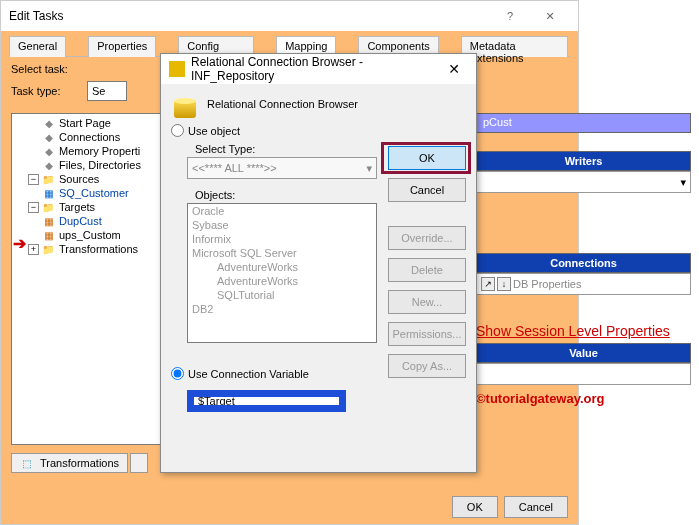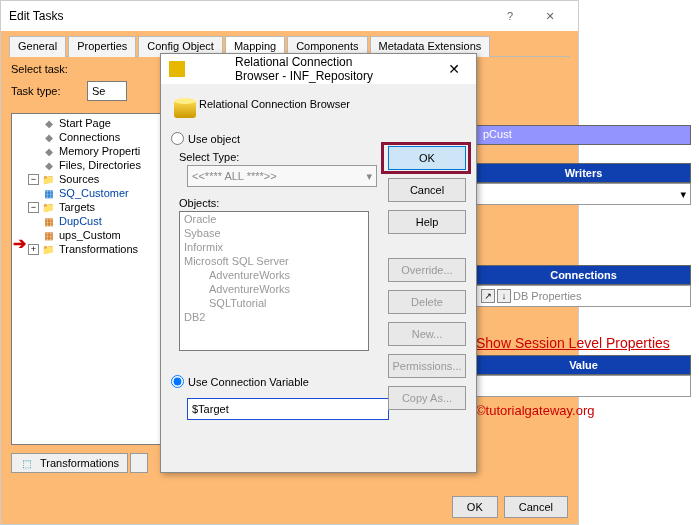--- a/index.html
+++ b/index.html
@@ -5,21 +5,21 @@
 * { box-sizing: border-box; margin: 0; padding: 0; font-family: 'Segoe UI', Tahoma, sans-serif; font-size: 11px; }
 body { background: #fff; width: 699px; height: 525px; position: relative; overflow: hidden; }
 
 
 .main-window { width: 579px; height: 525px; border: 1px solid #ccc; background: #fdba74; position: relative; }
 .title-bar { height: 30px; display: flex; align-items: center; padding: 0 8px; background: #fff; }
 .title-bar .title { flex: 1; color: #000; font-size: 12px; }
 .title-bar .win-btn { width: 40px; height: 28px; display: flex; align-items: center; justify-content: center; color: #666; }
 
 
-.tabs { display: flex; border-bottom: 1px solid #bbb; height: 22px; margin: 4px 8px 0 8px; }
+.tabs { display: flex; border-bottom: 1px solid #bbb; height: 22px; margin: 4px 8px 0 8px; gap: 20px; }
 .tab { padding: 3px 8px; border: 1px solid #bbb; border-bottom: none; background: #f4f4f4; margin-right: 2px; font-size: 11px; cursor: pointer; position: relative; top: 1px; }
 .tab.active { background: #fff; border-bottom: 1px solid #fff; }
 
 
 .form-row { display: flex; align-items: center; margin: 6px 10px; gap: 6px; }
 .form-row label { width: 70px; }
 .form-row input, .form-row select { border: 1px solid #7a7a7a; padding: 2px 4px; height: 20px; }
 
 
 .tree-panel { position: absolute; left: 10px; top: 112px; width: 155px; height: 332px; border: 1px solid #7a7a7a; background: #fff; overflow: hidden; padding: 2px; }
@@ -33,46 +33,46 @@
 .src-icon { color: #0066cc; }
 .tgt-icon { color: #cc6600; }
 .trf-icon { color: #0088aa; }
 .arrow-red { position: absolute; left: 12px; top: 233px; color: #c00; font-size: 16px; font-weight: bold; }
 
 
 .bottom-tabs { position: absolute; left: 10px; top: 452px; display: flex; }
 .bottom-tab { border: 1px solid #999; padding: 3px 8px; background: #f0f0f0; margin-right: 2px; display: flex; align-items: center; gap: 3px; }
 
 
-.right-panel { position: absolute; left: 475px; top: 124px; width: 215px; }
+.right-panel { position: absolute; left: 475px; top: 112px; width: 215px; }
 .purple-bar { background: #9494ff; color: #fff; height: 20px; padding: 2px 6px; border: 1px solid #666; }
 .blue-header { background: #1040b0; color: #fff; font-weight: bold; text-align: center; padding: 3px; border: 1px solid #666; }
 .white-row { background: #fff; border: 1px solid #999; height: 22px; padding: 2px 4px; display: flex; align-items: center; gap: 2px; }
 .link-text { color: #c00; text-decoration: underline; font-size: 14px; }
-.watermark { color: #c00; font-weight: normal; font-size: 13px; }
+.watermark { color: #c00; font-weight: bold; font-size: 13px; }
 
 
 .dialog { position: absolute; left: 160px; top: 53px; width: 317px; height: 420px; background: #f0f0f0; border: 1px solid #888; box-shadow: 2px 2px 6px rgba(0,0,0,0.3); z-index: 10; }
-.dialog-title { height: 30px; display: flex; align-items: center; padding: 0 8px; background: #fff; gap: 44px; }
+.dialog-title { height: 30px; display: flex; align-items: center; padding: 0 8px; background: #fff; }
 .dialog-title .dicon { width: 16px; height: 16px; background: #e6b800; margin-right: 6px; }
 .dialog-title .dtitle { flex: 1; font-size: 12px; }
 .dialog-title .close { width: 28px; text-align: center; font-size: 14px; }
 .dialog-body { padding: 6px 10px; }
-.dialog-header { display: flex; align-items: center; gap: 0; margin-bottom: 14px; }
+.dialog-header { display: flex; align-items: center; gap: 8px; margin-bottom: 6px; }
 .db-icon { width: 28px; height: 28px; position: relative; }
 .db-cyl { width: 22px; height: 18px; background: linear-gradient(#ffdd55, #cc9900); border-radius: 3px; position: absolute; bottom: 0; left: 3px; }
 .db-top { width: 22px; height: 6px; background: #ffee88; border-radius: 50%; position: absolute; top: 8px; left: 3px; }
 .radio-row { display: flex; align-items: center; margin: 4px 0; }
 .radio-row input { margin-right: 4px; }
-.field-label { margin: 6px 0 2px 8px; }
+.field-label { margin: 6px 0 2px 24px; }
 .select-box { margin-left: 16px; width: 190px; height: 22px; border: 1px solid #999; background: #f8f8f8; display: flex; align-items: center; padding: 0 4px; color: #888; justify-content: space-between; }
-.list-box { margin-left: 8px; width: 190px; height: 140px; border: 1px solid #7a7a7a; background: #fff; overflow-y: scroll; overflow-x: scroll; }
+.list-box { margin-left: 16px; width: 190px; height: 140px; border: 1px solid #7a7a7a; background: #fff; overflow-y: scroll; overflow-x: scroll; }
 .list-item { padding: 1px 4px; color: #999; white-space: nowrap; }
 .list-item.sub { padding-left: 29px; }
-.conn-var-input { margin: 6px 0 0 16px; width: 202px; height: 22px; border: 1px solid #1d4ed8; padding: 2px 4px; }
+.conn-var-input { margin: 6px 0 0 16px; width: 159px; height: 22px; border: 7px solid #1d4ed8; padding: 2px 4px; }
 
 .dlg-buttons { position: absolute; right: 10px; top: 92px; display: flex; flex-direction: column; gap: 8px; }
 .dlg-btn { width: 78px; height: 24px; border: 1px solid #999; background: #e8e8e8; display: flex; align-items: center; justify-content: center; cursor: pointer; }
 .dlg-btn.disabled { color: #999; }
 .ok-highlight { border: 3px solid #8a1538; padding: 2px; position: absolute; right: 5px; top: 88px; width: 90px; height: 32px; pointer-events: none; }
 .ok-inner-highlight { border: 1px solid #0078d7; background: #cde6f7; }
 
 
 .main-buttons { position: absolute; right: 10px; bottom: 6px; display: flex; gap: 6px; }
 .main-btn { height: 22px; border: 1px solid #999; background: #e8e8e8; padding: 0 14px; display: flex; align-items: center; }
@@ -229,21 +229,20 @@
     <div class="radio-row" style="margin-top:24px">
       <input type="radio" name="mode" checked="" style="">
       <span>Use Connection Variable</span>
     </div>
     <input class="conn-var-input" value="$Target" style="">
   </div>
 
   <div class="dlg-buttons">
     <div class="dlg-btn ok-inner-highlight">OK</div>
     <div class="dlg-btn">Cancel</div>
-    <div class="dlg-btn">Help</div>
     <div style="height:8px"></div>
     <div class="dlg-btn disabled">Override...</div>
     <div class="dlg-btn disabled">Delete</div>
     <div class="dlg-btn disabled">New...</div>
     <div class="dlg-btn disabled">Permissions...</div>
     <div class="dlg-btn disabled">Copy As...</div>
   </div>
   <div class="ok-highlight"></div>
 </div>
 

